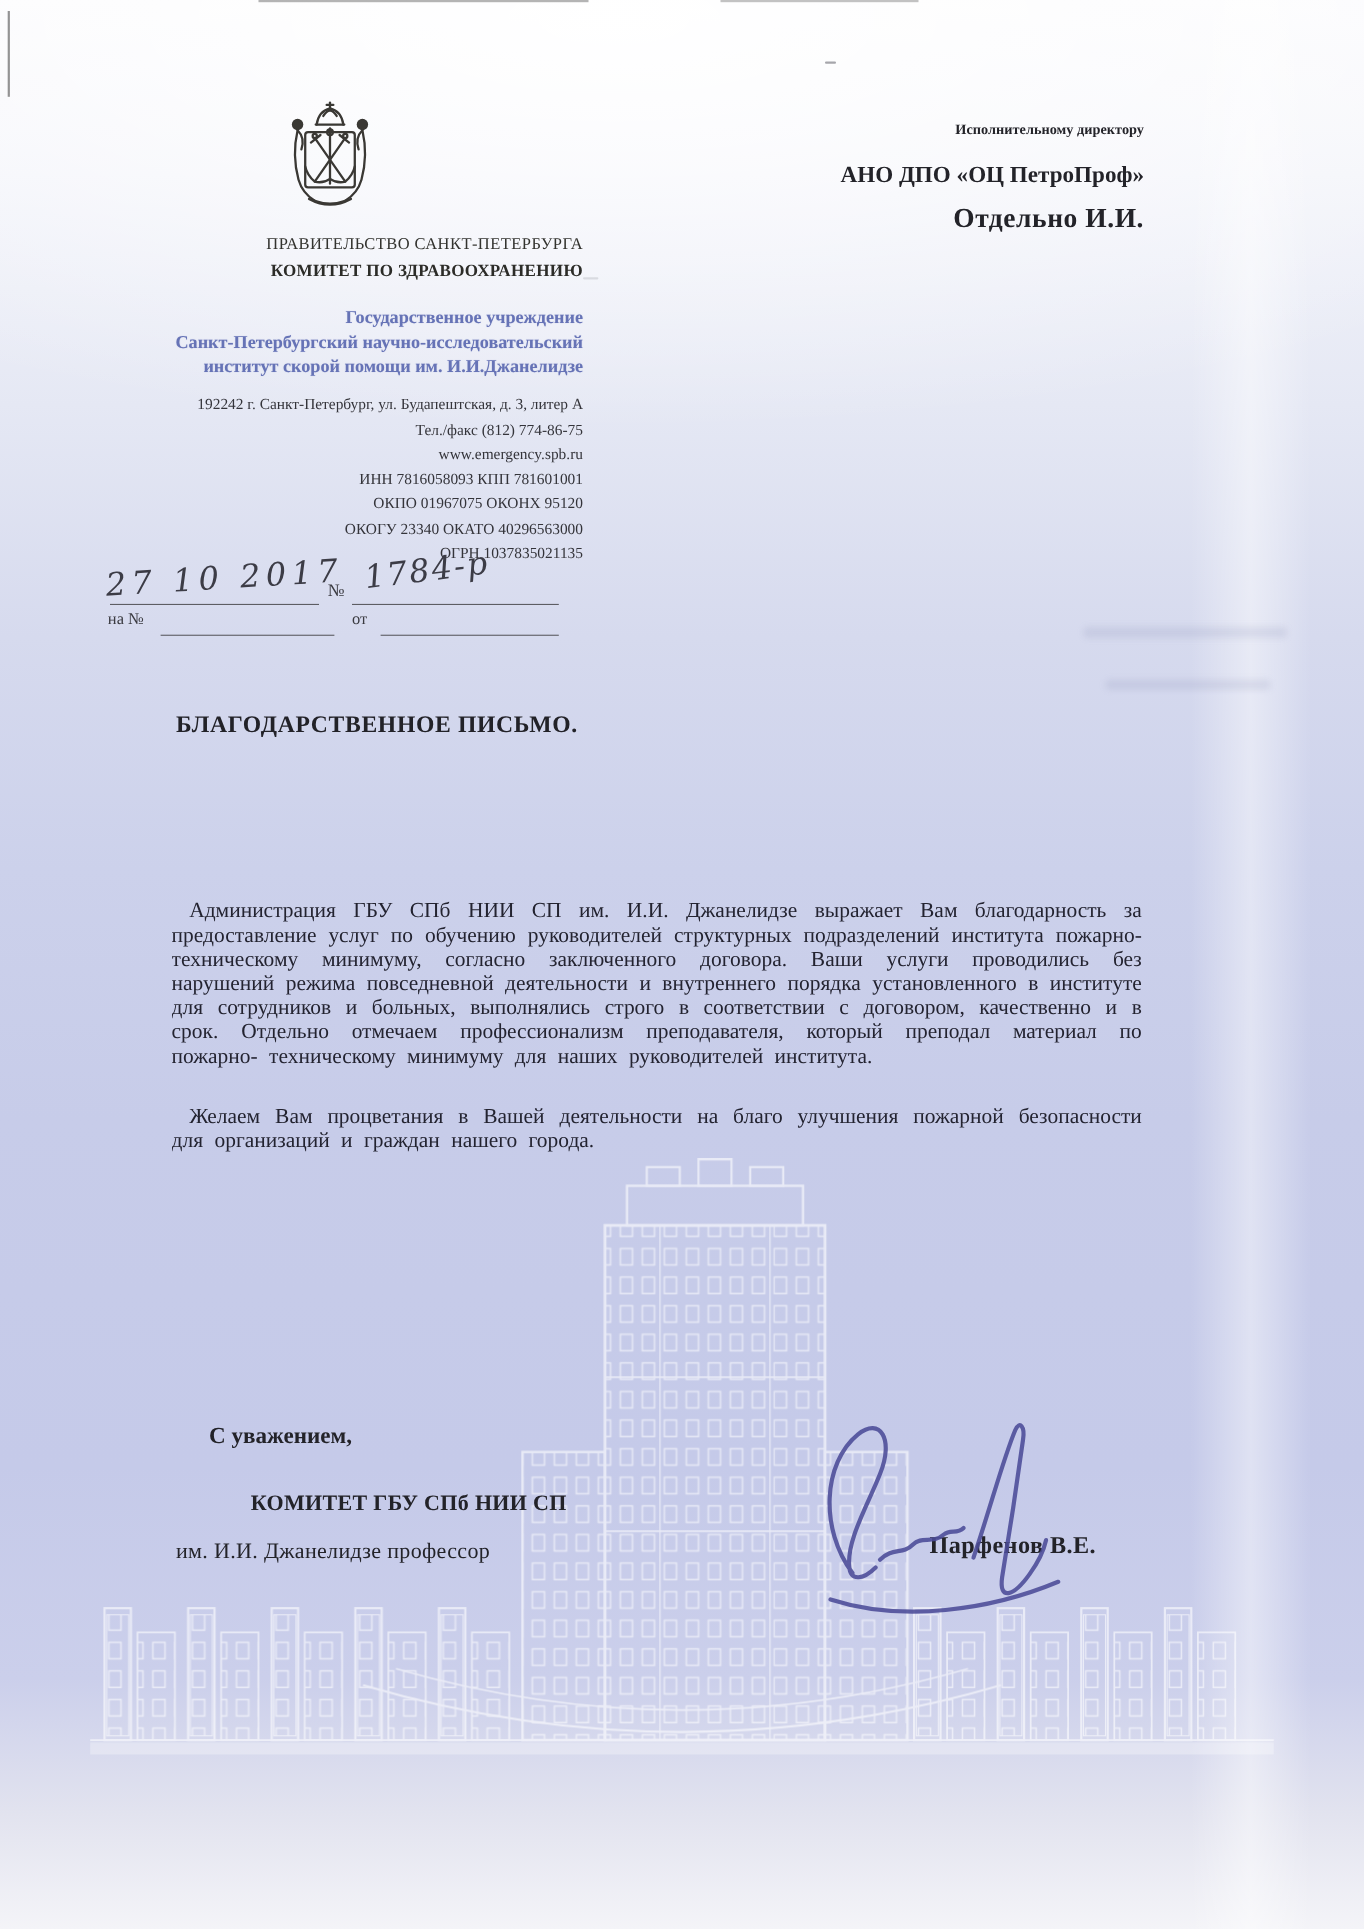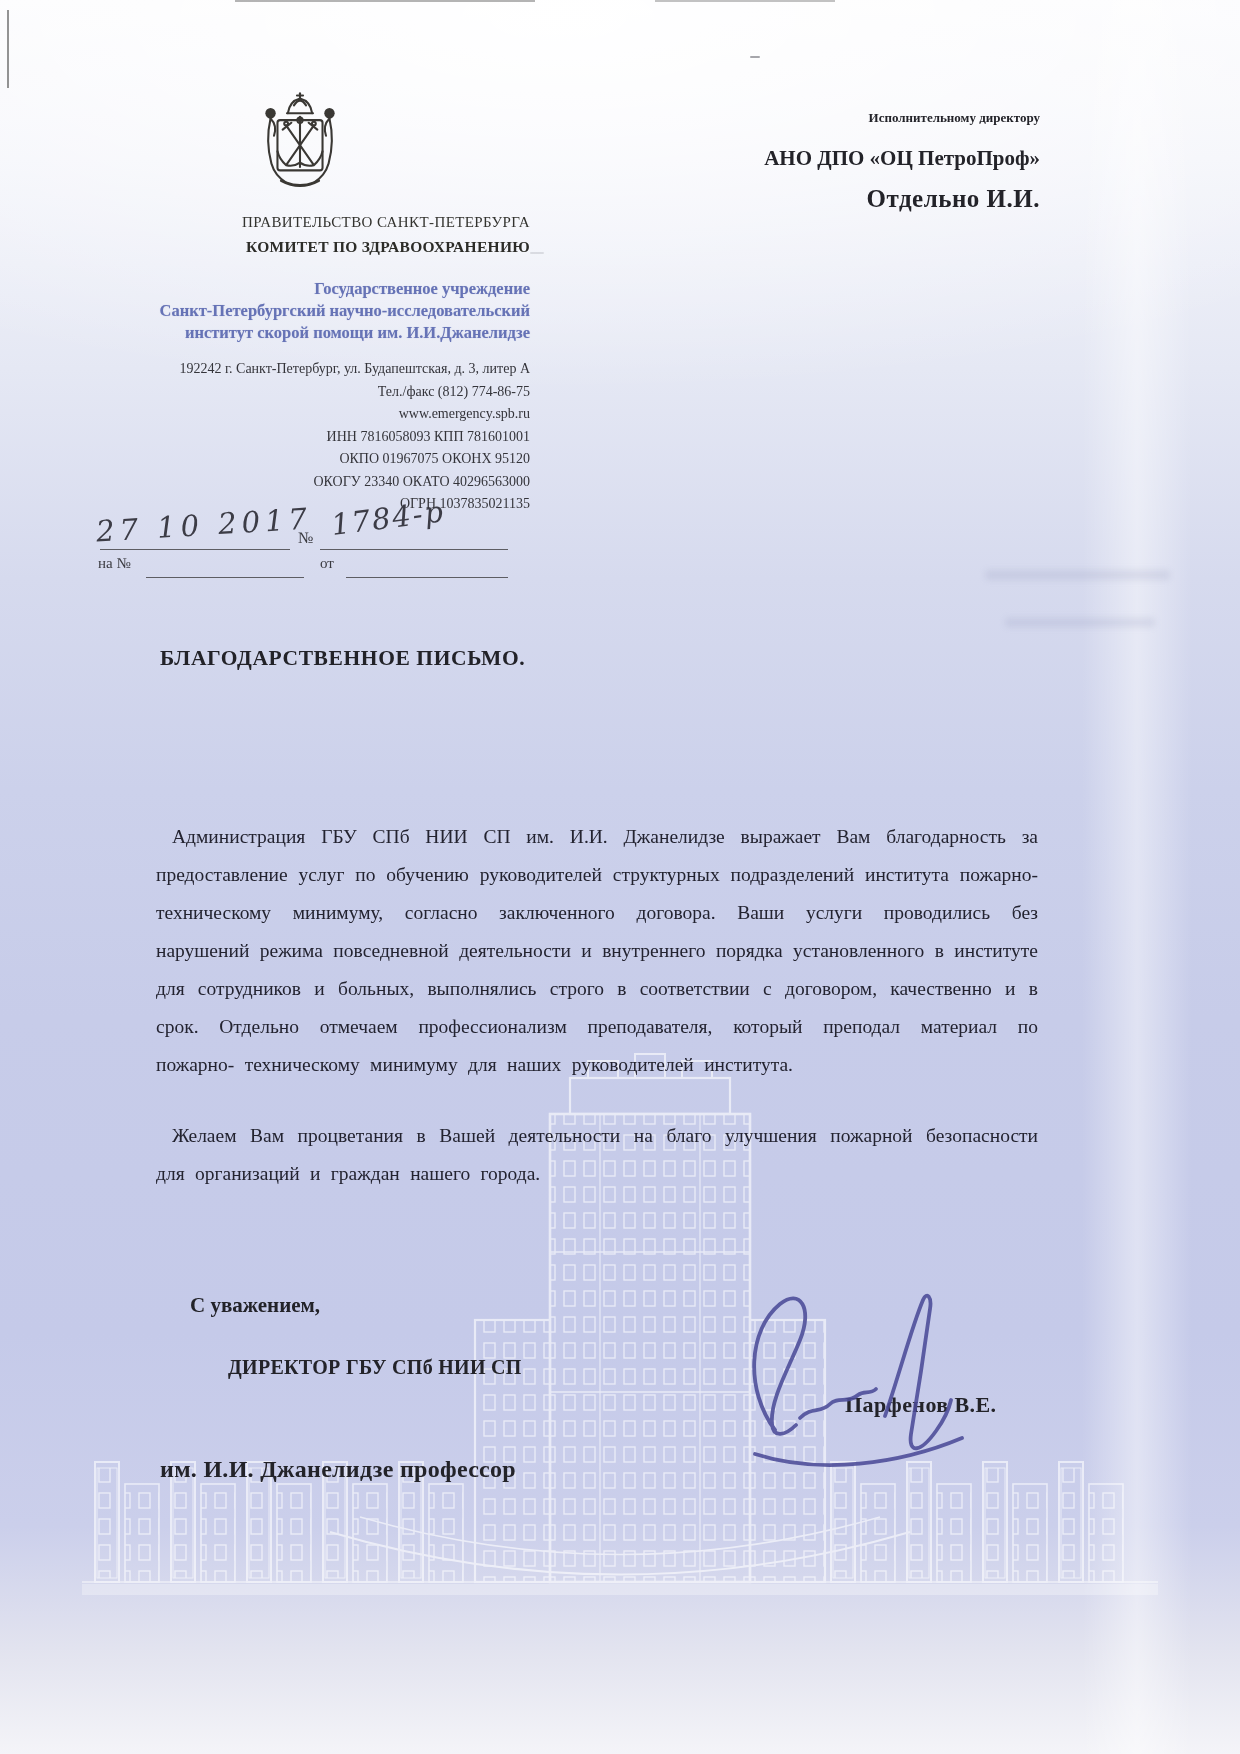--- a/index.html
+++ b/index.html
@@ -47,30 +47,30 @@
   .addr .a1{font-size:13px;}
   .addr .a2{font-size:21px;margin-top:20px;}
   .addr .a3{font-size:25px;margin-top:14px;letter-spacing:.5px;}
 
   
   .title{position:absolute;left:160px;top:646px;width:880px;text-align:left;
     font-size:21.5px;font-weight:bold;letter-spacing:.6px;color:#222228;}
 
   
   .body-text{position:absolute;left:156px;top:818px;width:882px;font-size:19.5px;
-    line-height:38px;text-align:justify;color:#232330;}
+    line-height:22px;text-align:justify;color:#232330;}
   .body-text p{margin:0 0 33px 0;text-indent:16px;word-spacing:5.5px;}
 
   
   .wm{position:absolute;left:80px;top:1052px;opacity:.8;pointer-events:none;}
 
   
   .sig-sal{position:absolute;left:190px;top:1293px;font-size:21px;font-weight:bold;color:#232329;}
   .sig-pos1{position:absolute;left:228px;top:1356px;font-size:20px;font-weight:bold;color:#232329;letter-spacing:.3px;}
-  .sig-pos2{position:absolute;left:160px;top:1456px;font-size:24px;font-weight:bold;color:#232329;letter-spacing:.3px;}
+  .sig-pos2{position:absolute;left:160px;top:1399px;font-size:20px;font-weight:normal;color:#232329;letter-spacing:.3px;}
   .sig-name{position:absolute;left:845px;top:1392px;font-size:22px;font-weight:bold;color:#232329;letter-spacing:.4px;}
   .autograph{position:absolute;left:700px;top:1268px;pointer-events:none;}
 </style>
 </head>
 <body>
 
 <div class="page">
 
   <div class="light-band"></div>
   <div class="edge-v"></div>
@@ -196,21 +196,21 @@
   </div>
 
   <div class="title">БЛАГОДАРСТВЕННОЕ ПИСЬМО.</div>
 
   <div class="body-text">
     <p>Администрация ГБУ СПб НИИ СП им. И.И. Джанелидзе выражает Вам благодарность за предоставление услуг по обучению руководителей структурных подразделений института пожарно- техническому минимуму, согласно заключенного договора. Ваши услуги проводились без нарушений режима повседневной деятельности и внутреннего порядка установленного в институте для сотрудников и больных, выполнялись строго в соответствии с договором, качественно и в срок. Отдельно отмечаем профессионализм преподавателя, который преподал материал по пожарно- техническому минимуму для наших руководителей института.</p>
     <p>Желаем Вам процветания в Вашей деятельности на благо улучшения пожарной безопасности для организаций и граждан нашего города.</p>
   </div>
 
   <div class="sig-sal">С уважением,</div>
-  <div class="sig-pos1">ДИРЕКТОР ГБУ СПб  НИИ СП</div>
+  <div class="sig-pos1">КОМИТЕТ ГБУ СПб  НИИ СП</div>
   <div class="sig-pos2">им. И.И. Джанелидзе  профессор</div>
   <div class="sig-name">Парфенов В.Е.</div>
 
   <svg class="autograph" width="300" height="220" viewBox="0 0 300 220">
     <g stroke="#4c4c98" fill="none" stroke-width="3.8" stroke-linecap="round" stroke-linejoin="round" opacity="0.88">
       <path d="M75 162 C 45 122 48 62 80 36 C 100 20 113 40 100 72 C 88 102 70 132 72 156 C 73 170 85 168 96 157"></path>
       <path d="M100 150 C 112 138 120 146 130 136 C 138 128 148 136 158 127 C 164 122 170 127 176 121"></path>
       <path d="M185 148 C 200 104 212 58 223 32 C 227 23 232 29 230 41 C 223 92 215 142 211 166 C 208 187 221 184 236 163 C 244 152 249 141 251 132"></path>
       <path d="M55 186 C 120 207 200 196 262 170"></path>
     </g>

